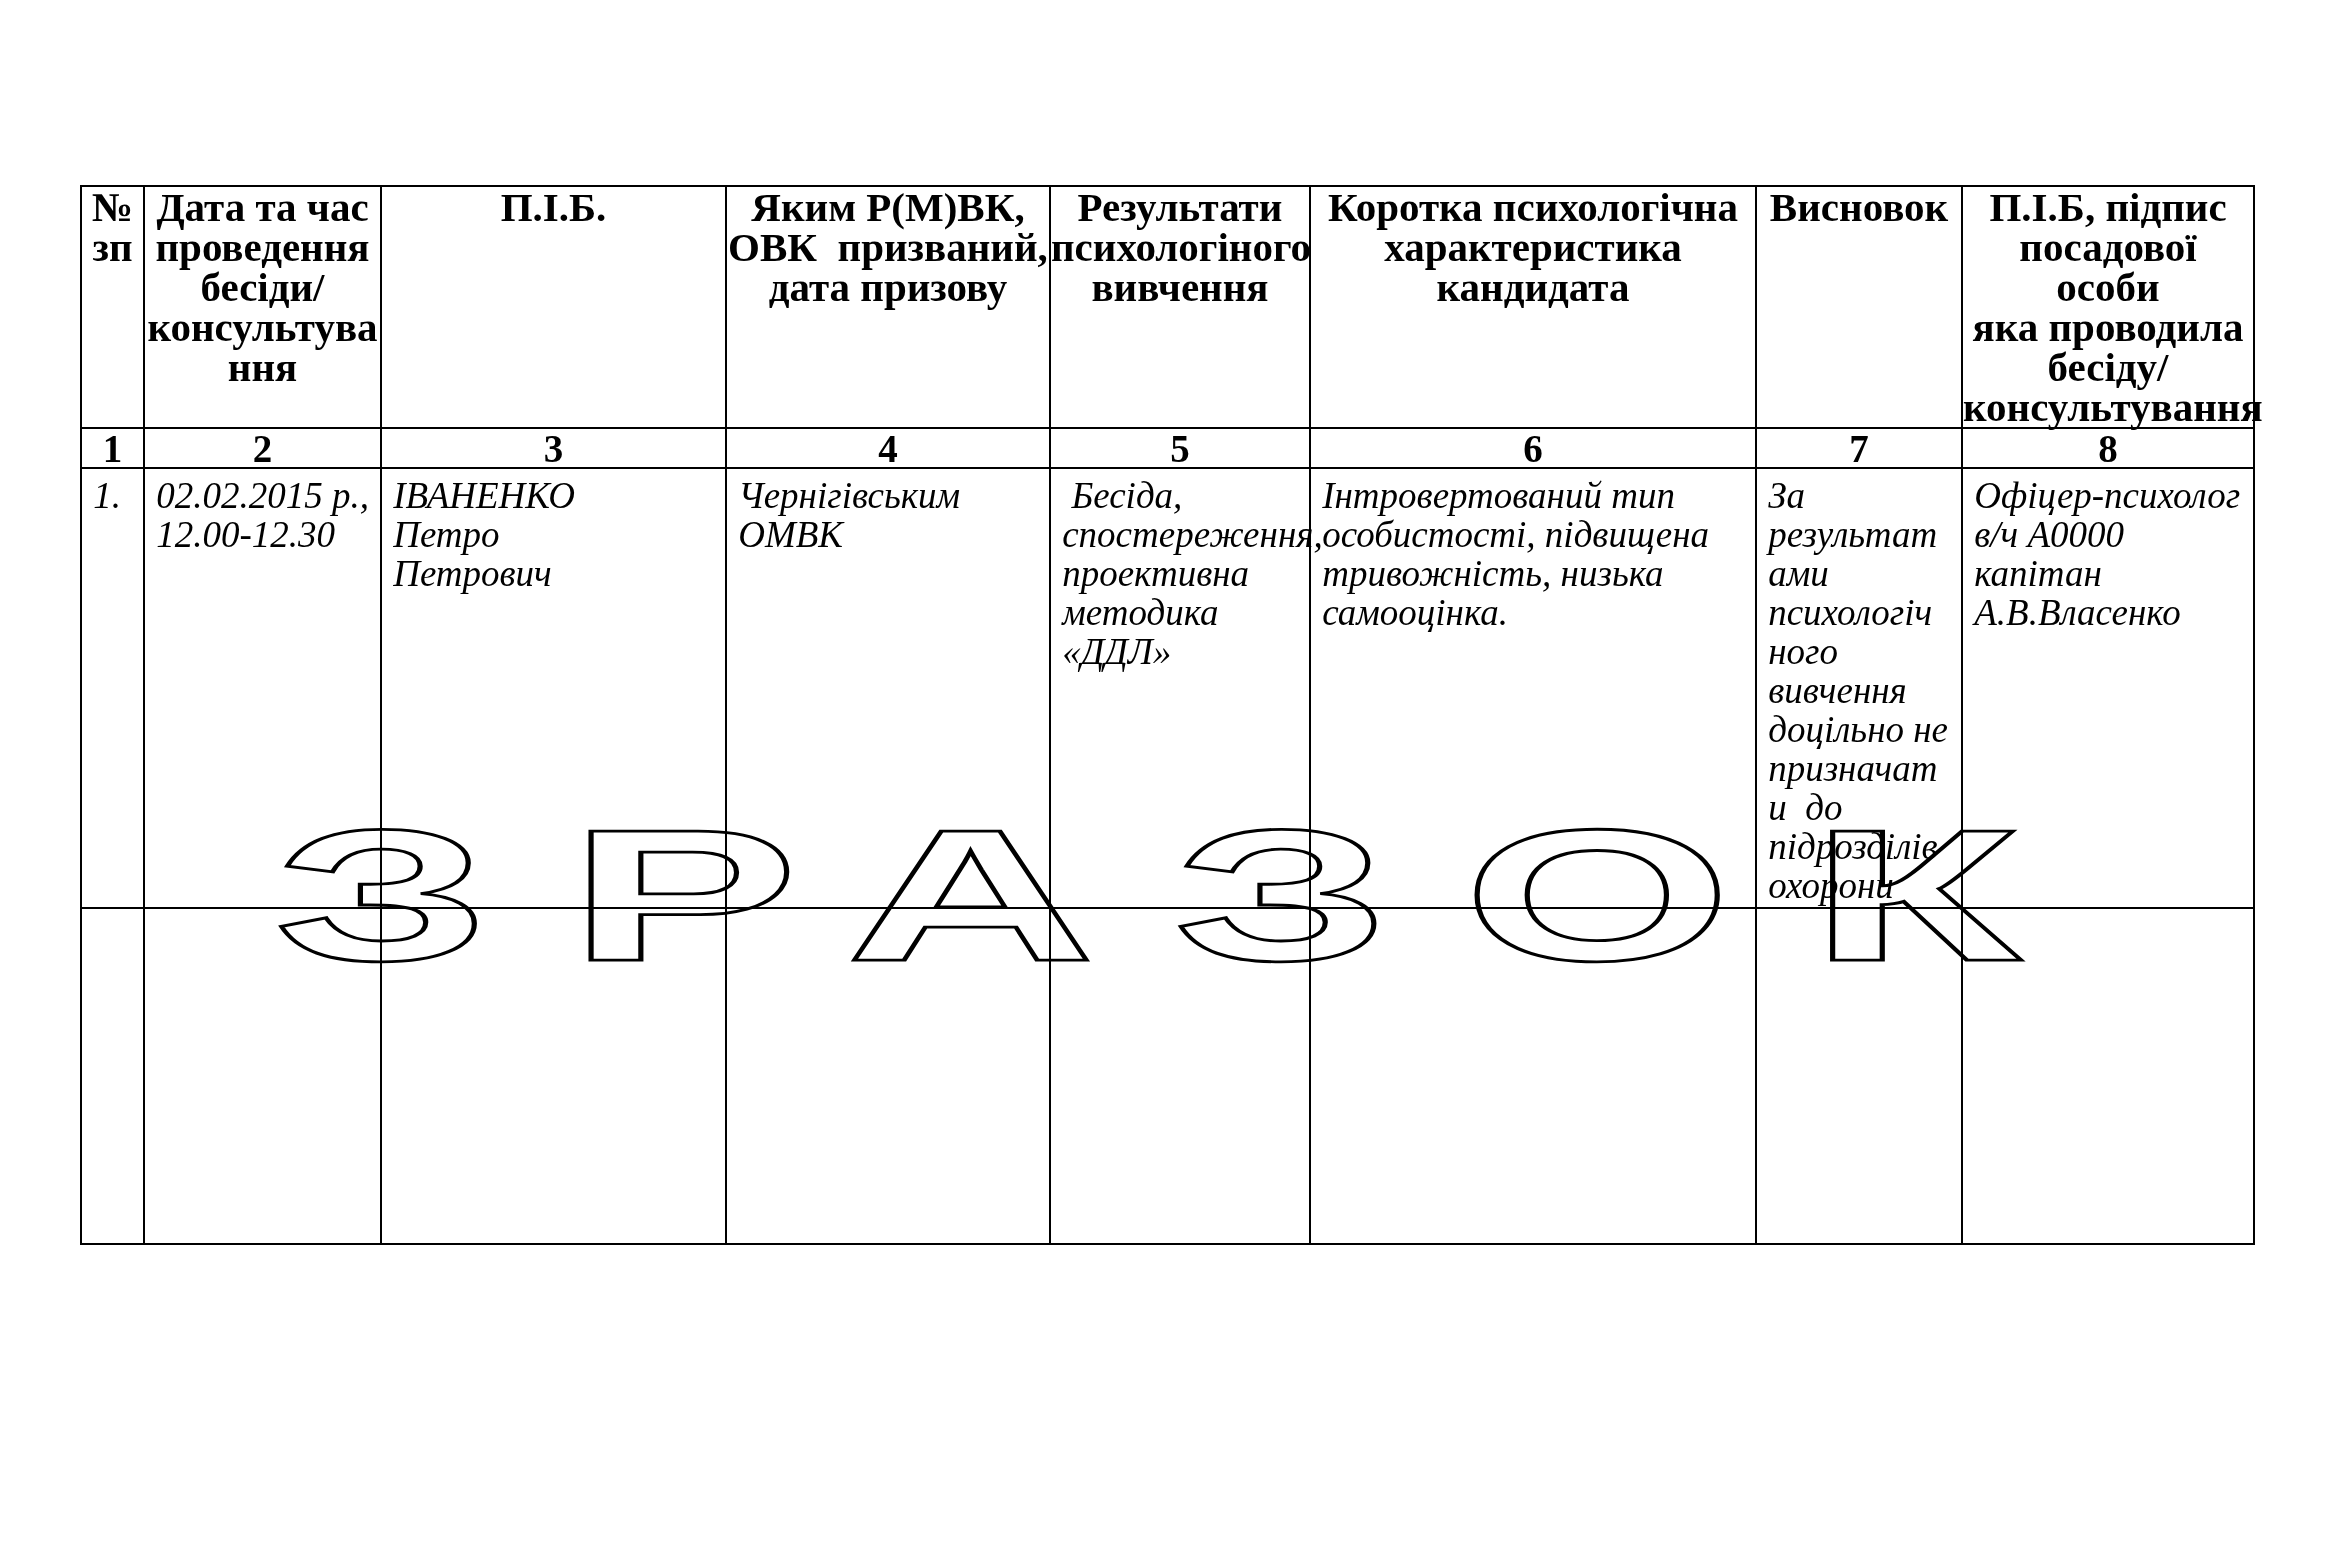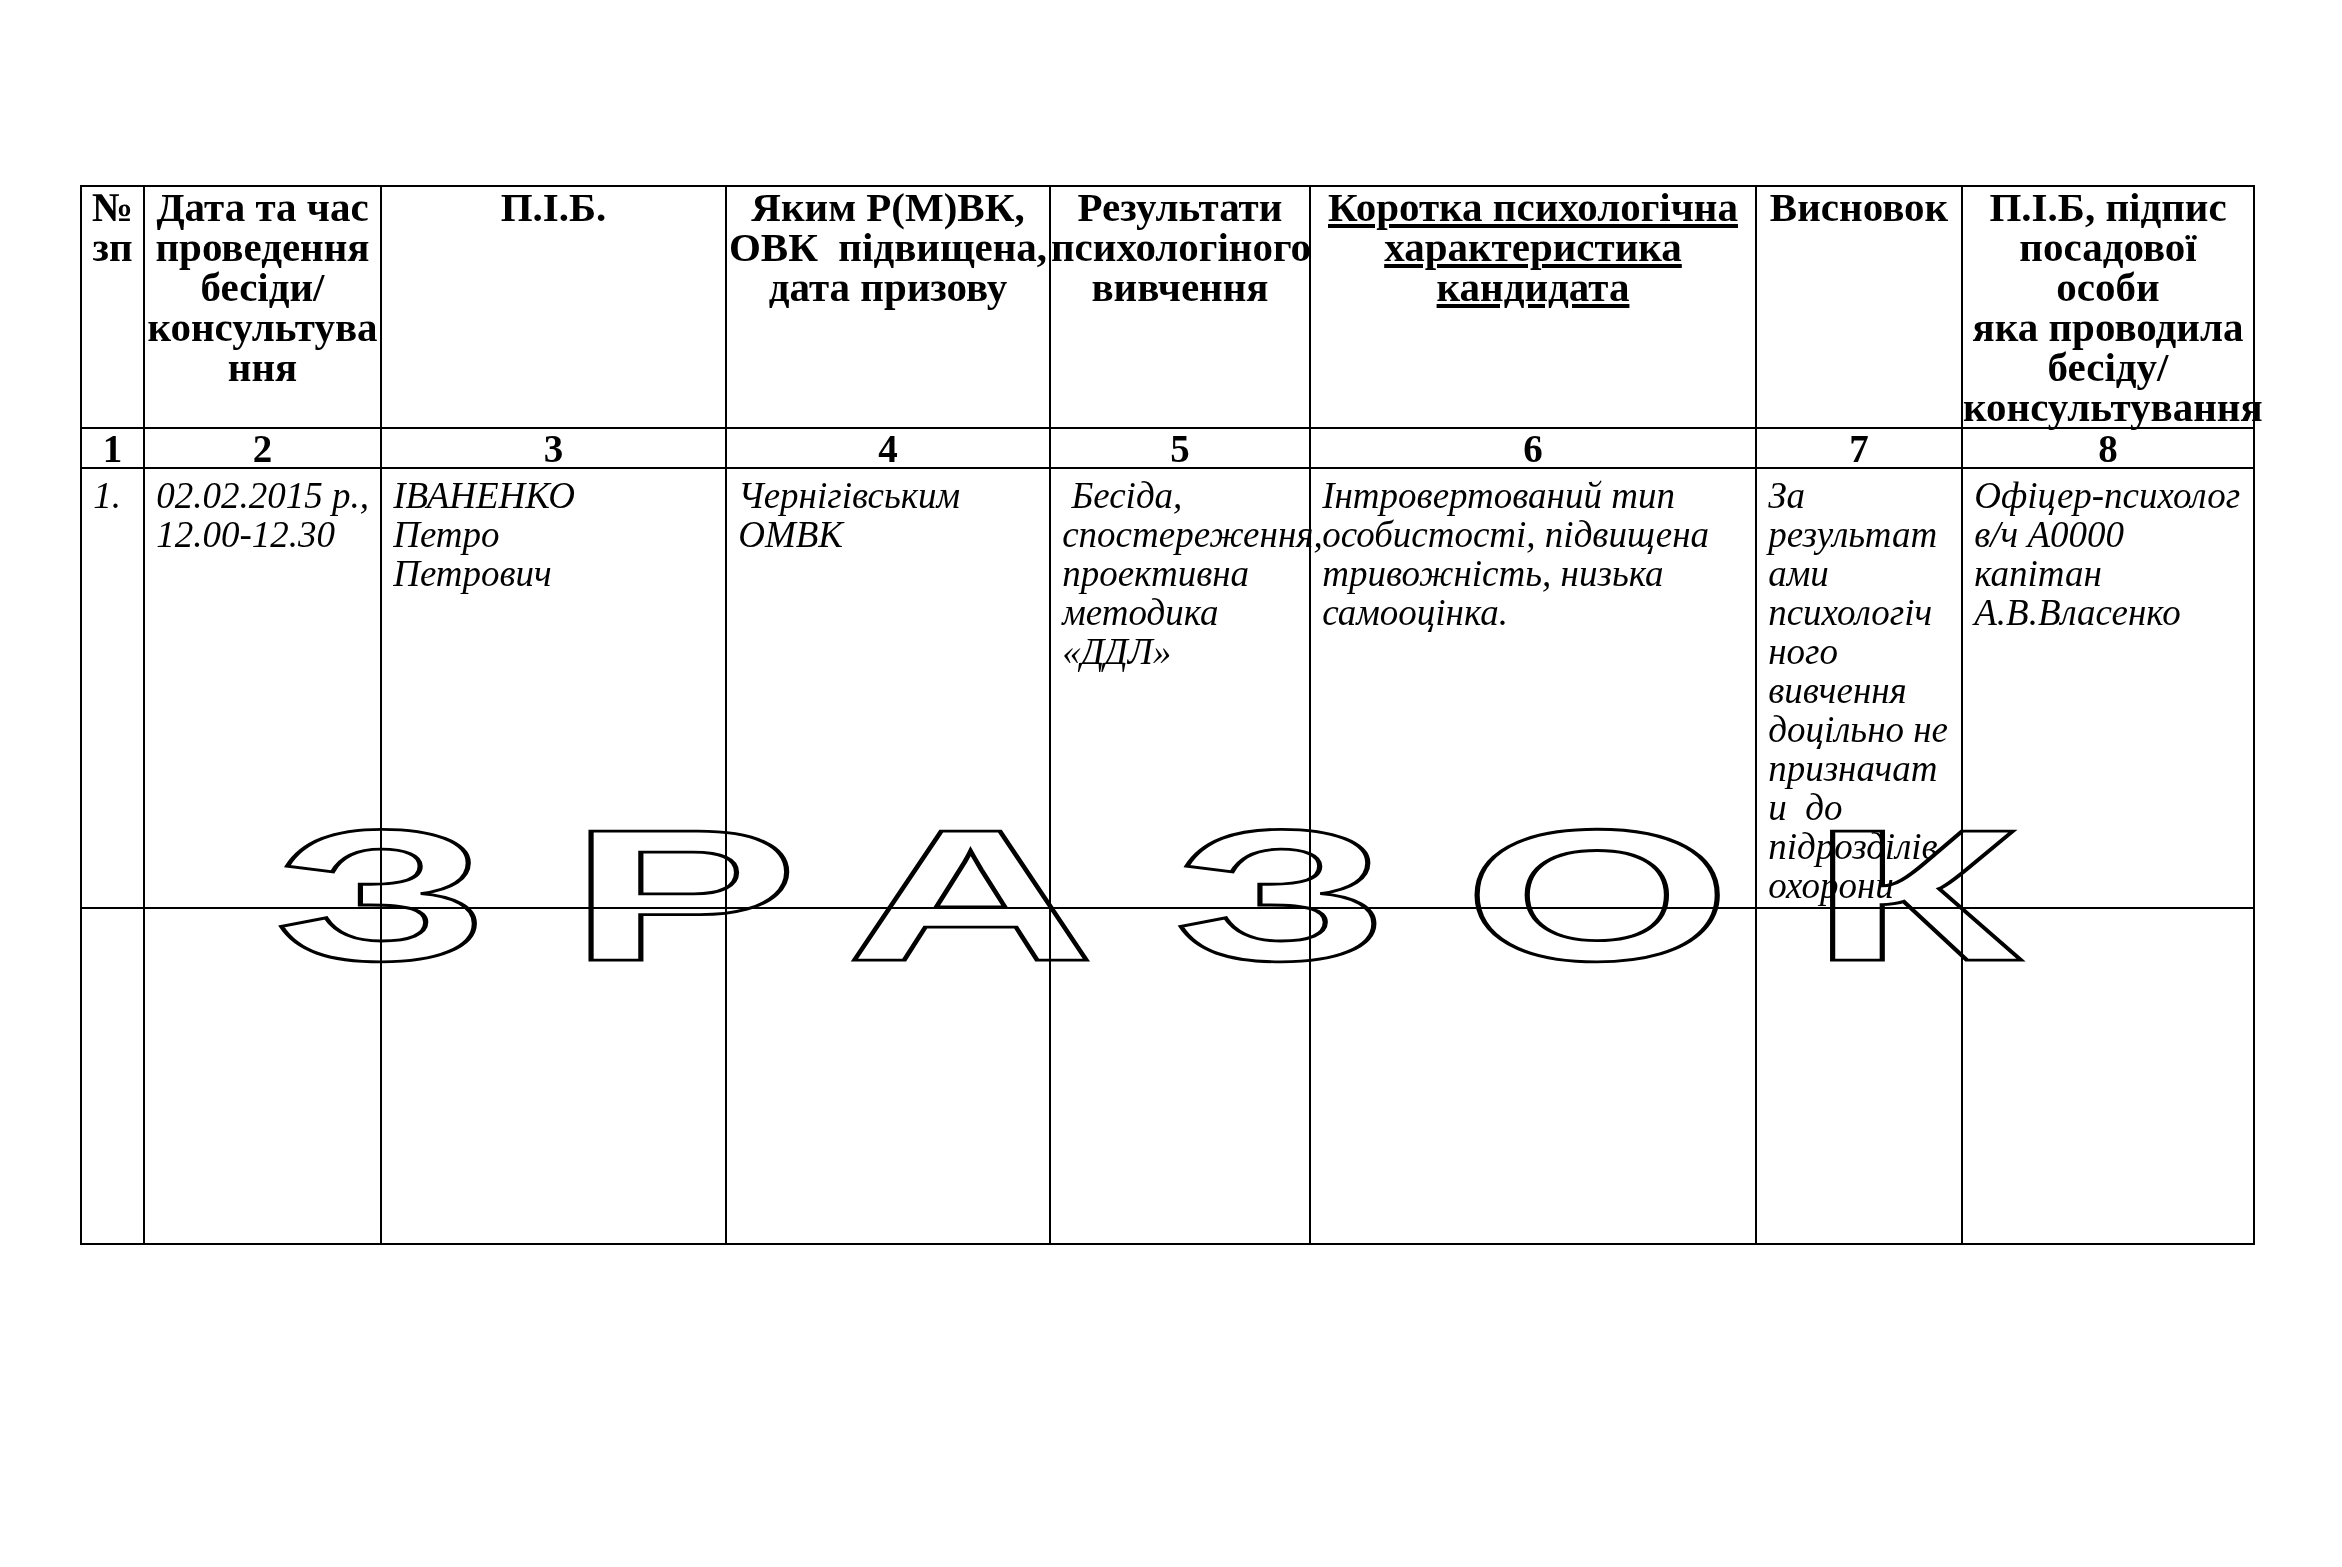--- a/index.html
+++ b/index.html
@@ -46,21 +46,21 @@
     font-size: 41px;
     line-height: 40px;
     text-align: center;
     white-space: pre-wrap;
   }
   td.h1 { padding-top: 7.5px; }
   td.h2 { padding-top: 3.7px; border-radius: 15px; }
   td.h3 { padding-top: 41px; margin-top: 28px; }
   td.h4 { padding-top: 26px; }
   td.h5 { padding-top: 26px; margin-top: 12px; }
-  td.h6 { padding-top: 26px; text-decoration: underline; }
+  td.h6 { padding-top: 26px; }
   td.h7 { padding-top: 30px; border-radius: 31px; }
   td.h8 { padding-top: 3.7px; margin-left: 39px; }
   
   tr.nums td {
     height: 36px;
     font-weight: bold;
     font-size: 39px;
     line-height: 37px;
     text-align: center;
     padding-top: 0.9px;
@@ -102,21 +102,21 @@
     <tr class="hdr">
       <td class="h1">№
 зп</td>
       <td class="h2">Дата та час
 проведення
 бесіди/
 консультува
 ння</td>
       <td class="h3">П.І.Б.</td>
       <td class="h4">Яким Р(М)ВК,
-ОВК  підвищена,
+ОВК  призваний,
 дата призову</td>
       <td class="h5">Результати
 психологіного
 вивчення</td>
       <td class="h6">Коротка психологічна
 характеристика
 кандидата</td>
       <td class="h7">Висновок</td>
       <td class="h8">П.І.Б, підпис
 посадової особи

